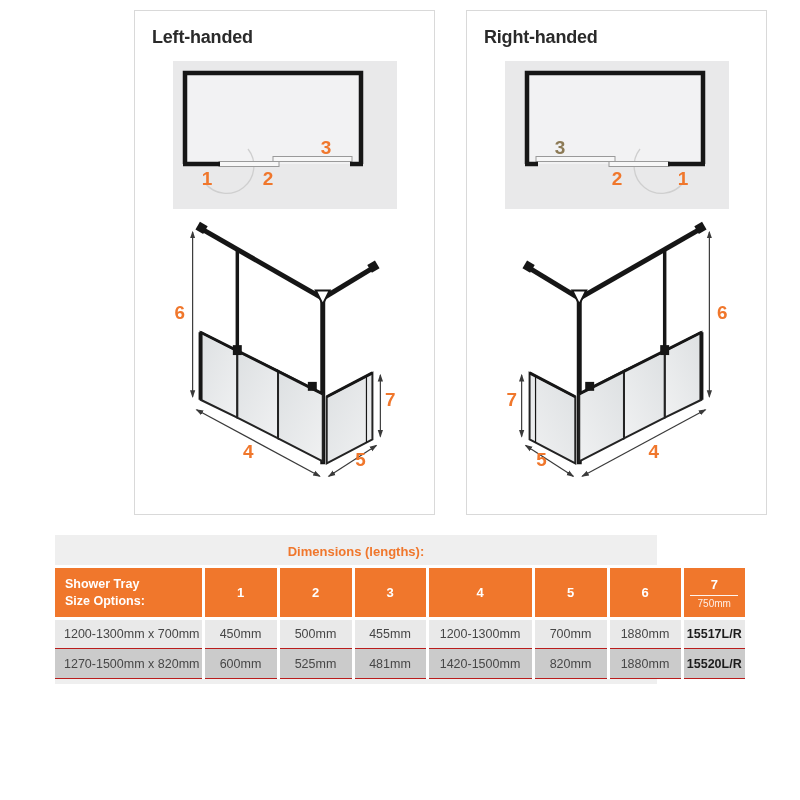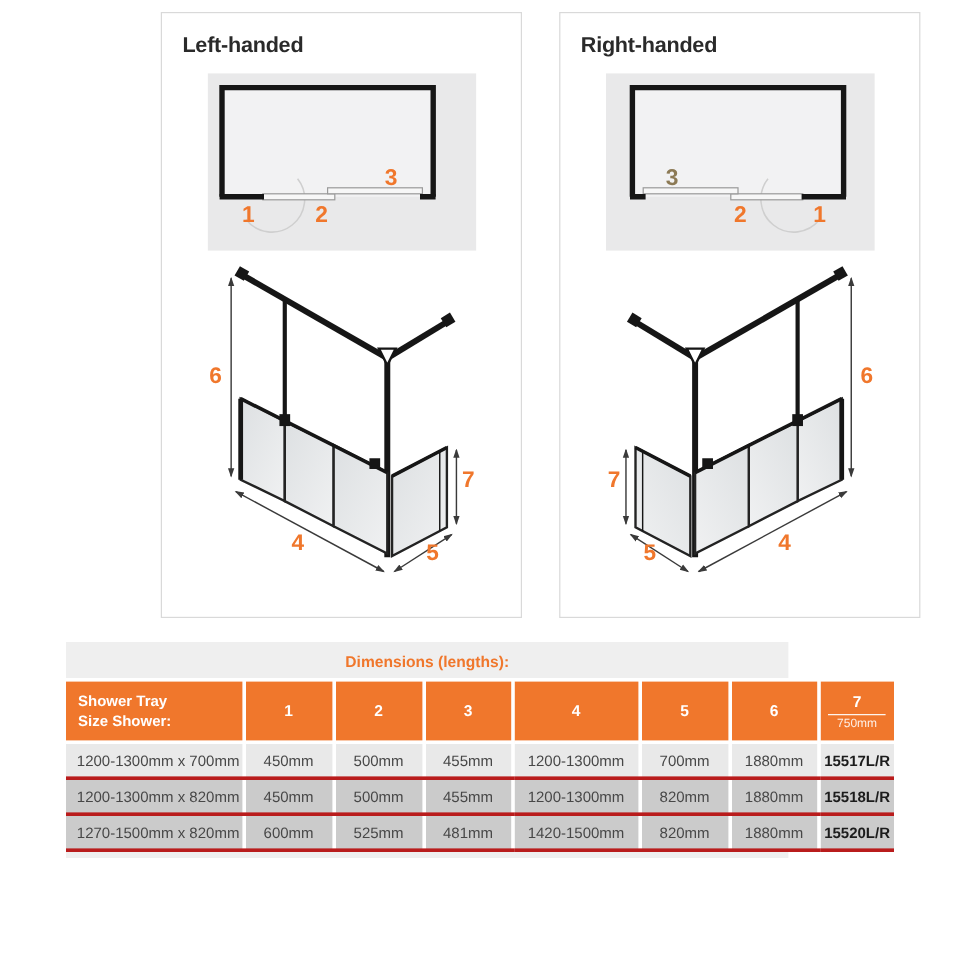--- a/index.html
+++ b/index.html
@@ -24,21 +24,21 @@
   table.dim-table{width:690px;border-collapse:collapse;table-layout:fixed;}
   .dim-table th{background:var(--accent,#F0772C);color:#fff;font-weight:bold;font-size:13px;
     height:52px;text-align:center;border-right:3px solid #fff;border-top:3px solid #fff;
     border-bottom:3px solid #fff;}
   .dim-table th:last-child,.dim-table td:last-child{border-right:none;}
   .dim-table th.size-h{text-align:left;padding-left:10px;font-size:12.5px;line-height:1.35;}
   .c7top{font-size:13px;font-weight:bold;}
   .c7line{border-top:1px solid rgba(255,255,255,0.92);width:48px;margin:3px auto 2px;}
   .c7sub{font-size:10px;font-weight:normal;color:rgba(255,255,255,0.88);}
   .dim-table td{height:30px;text-align:center;font-size:12.5px;color:var(--data-text,#474747);
-    border-right:3px solid #fff;border-bottom:3px solid #b91c1c;}
+    border-right:3px solid #fff;border-bottom:1px solid #b91c1c;}
   .dim-table td.size{text-align:left;padding-left:9px;}
   .dim-table tr.a td{background:var(--row-light,#E9E9E9);}
   .dim-table tr.b td{background:var(--row-dark,#CBCBCB);}
   .dim-table td.code{background:#fff;font-weight:bold;color:var(--code-text,#1C1C1C);margin-left:35px;}
 </style>
 </head>
 <body>
 
 <div class="cards">
 
@@ -197,21 +197,21 @@
       <col style="width:74px">
         <col style="width:106px">
         <col style="width:75px">
       <col style="width:74px">
         <col style="width:63px">
     </colgroup>
     <thead>
       <tr>
         <th class="size-h">
           <div>Shower Tray</div>
-          <div>Size Shower:</div>
+          <div>Size Options:</div>
         </th>
         <th>1</th>
         <th>2</th>
         <th>3</th>
         <th>4</th>
         <th>5</th>
         <th>6</th>
         <th>
           <div class="c7top">7</div>
           <div class="c7line"></div>
@@ -224,30 +224,20 @@
         <td class="size">1200-1300mm x 700mm</td>
         <td>450mm</td>
         <td>500mm</td>
         <td>455mm</td>
         <td>1200-1300mm</td>
         <td>700mm</td>
         <td>1880mm</td>
         <td class="code">15517L/R</td>
       </tr>
       <tr class="b">
-        <td class="size">1200-1300mm x 820mm</td>
-        <td>450mm</td>
-        <td>500mm</td>
-        <td>455mm</td>
-        <td>1200-1300mm</td>
-        <td>820mm</td>
-        <td>1880mm</td>
-        <td class="code">15518L/R</td>
-      </tr>
-      <tr class="b">
         <td class="size">1270-1500mm x 820mm</td>
         <td>600mm</td>
         <td>525mm</td>
         <td>481mm</td>
         <td>1420-1500mm</td>
         <td>820mm</td>
         <td>1880mm</td>
         <td class="code">15520L/R</td>
       </tr>
     </tbody>

